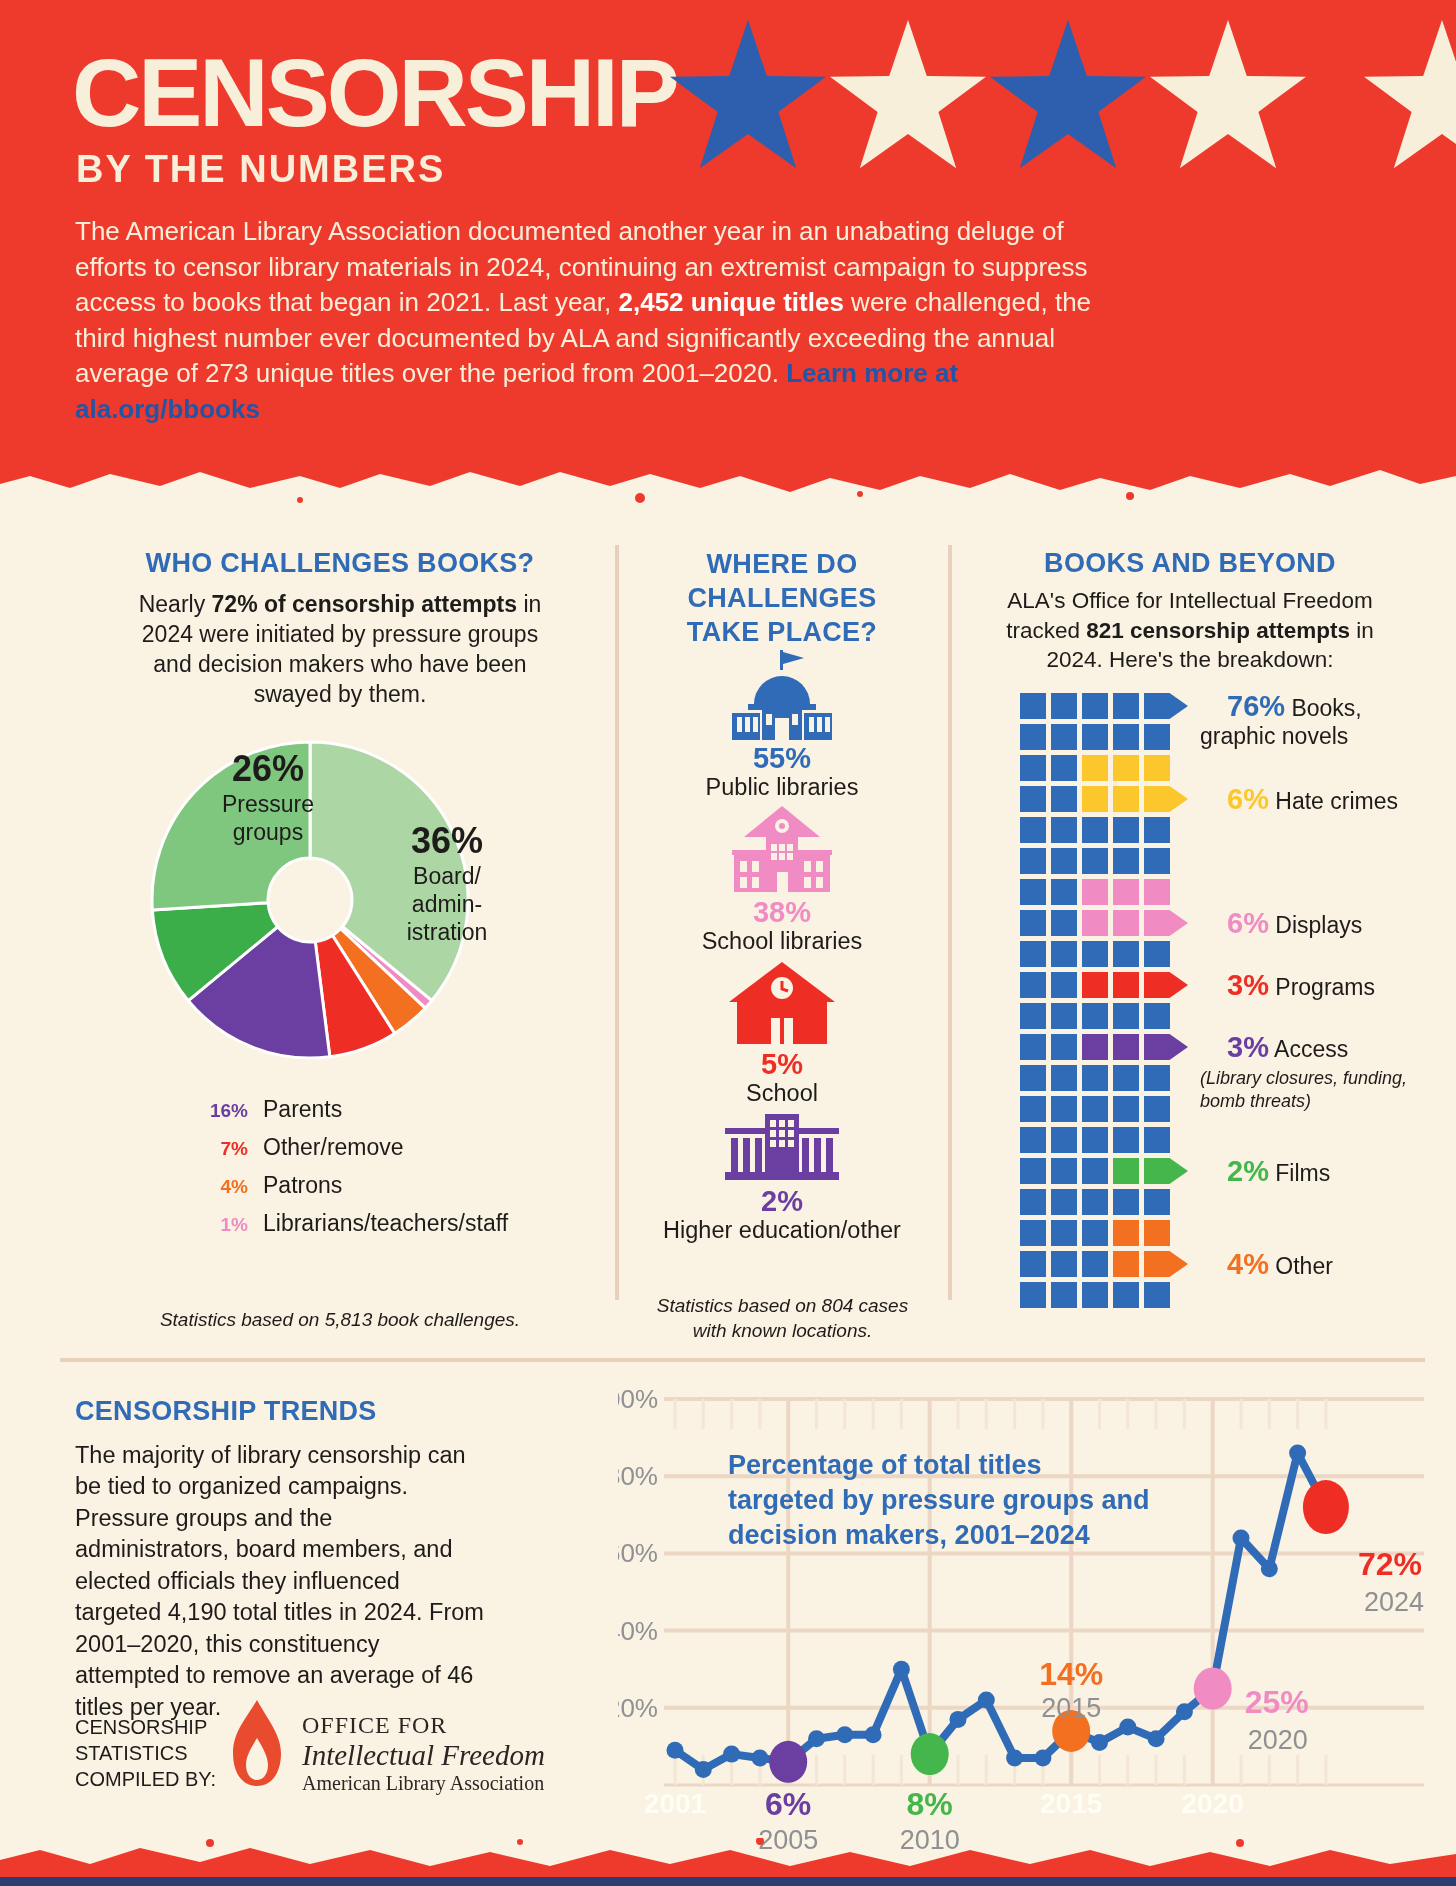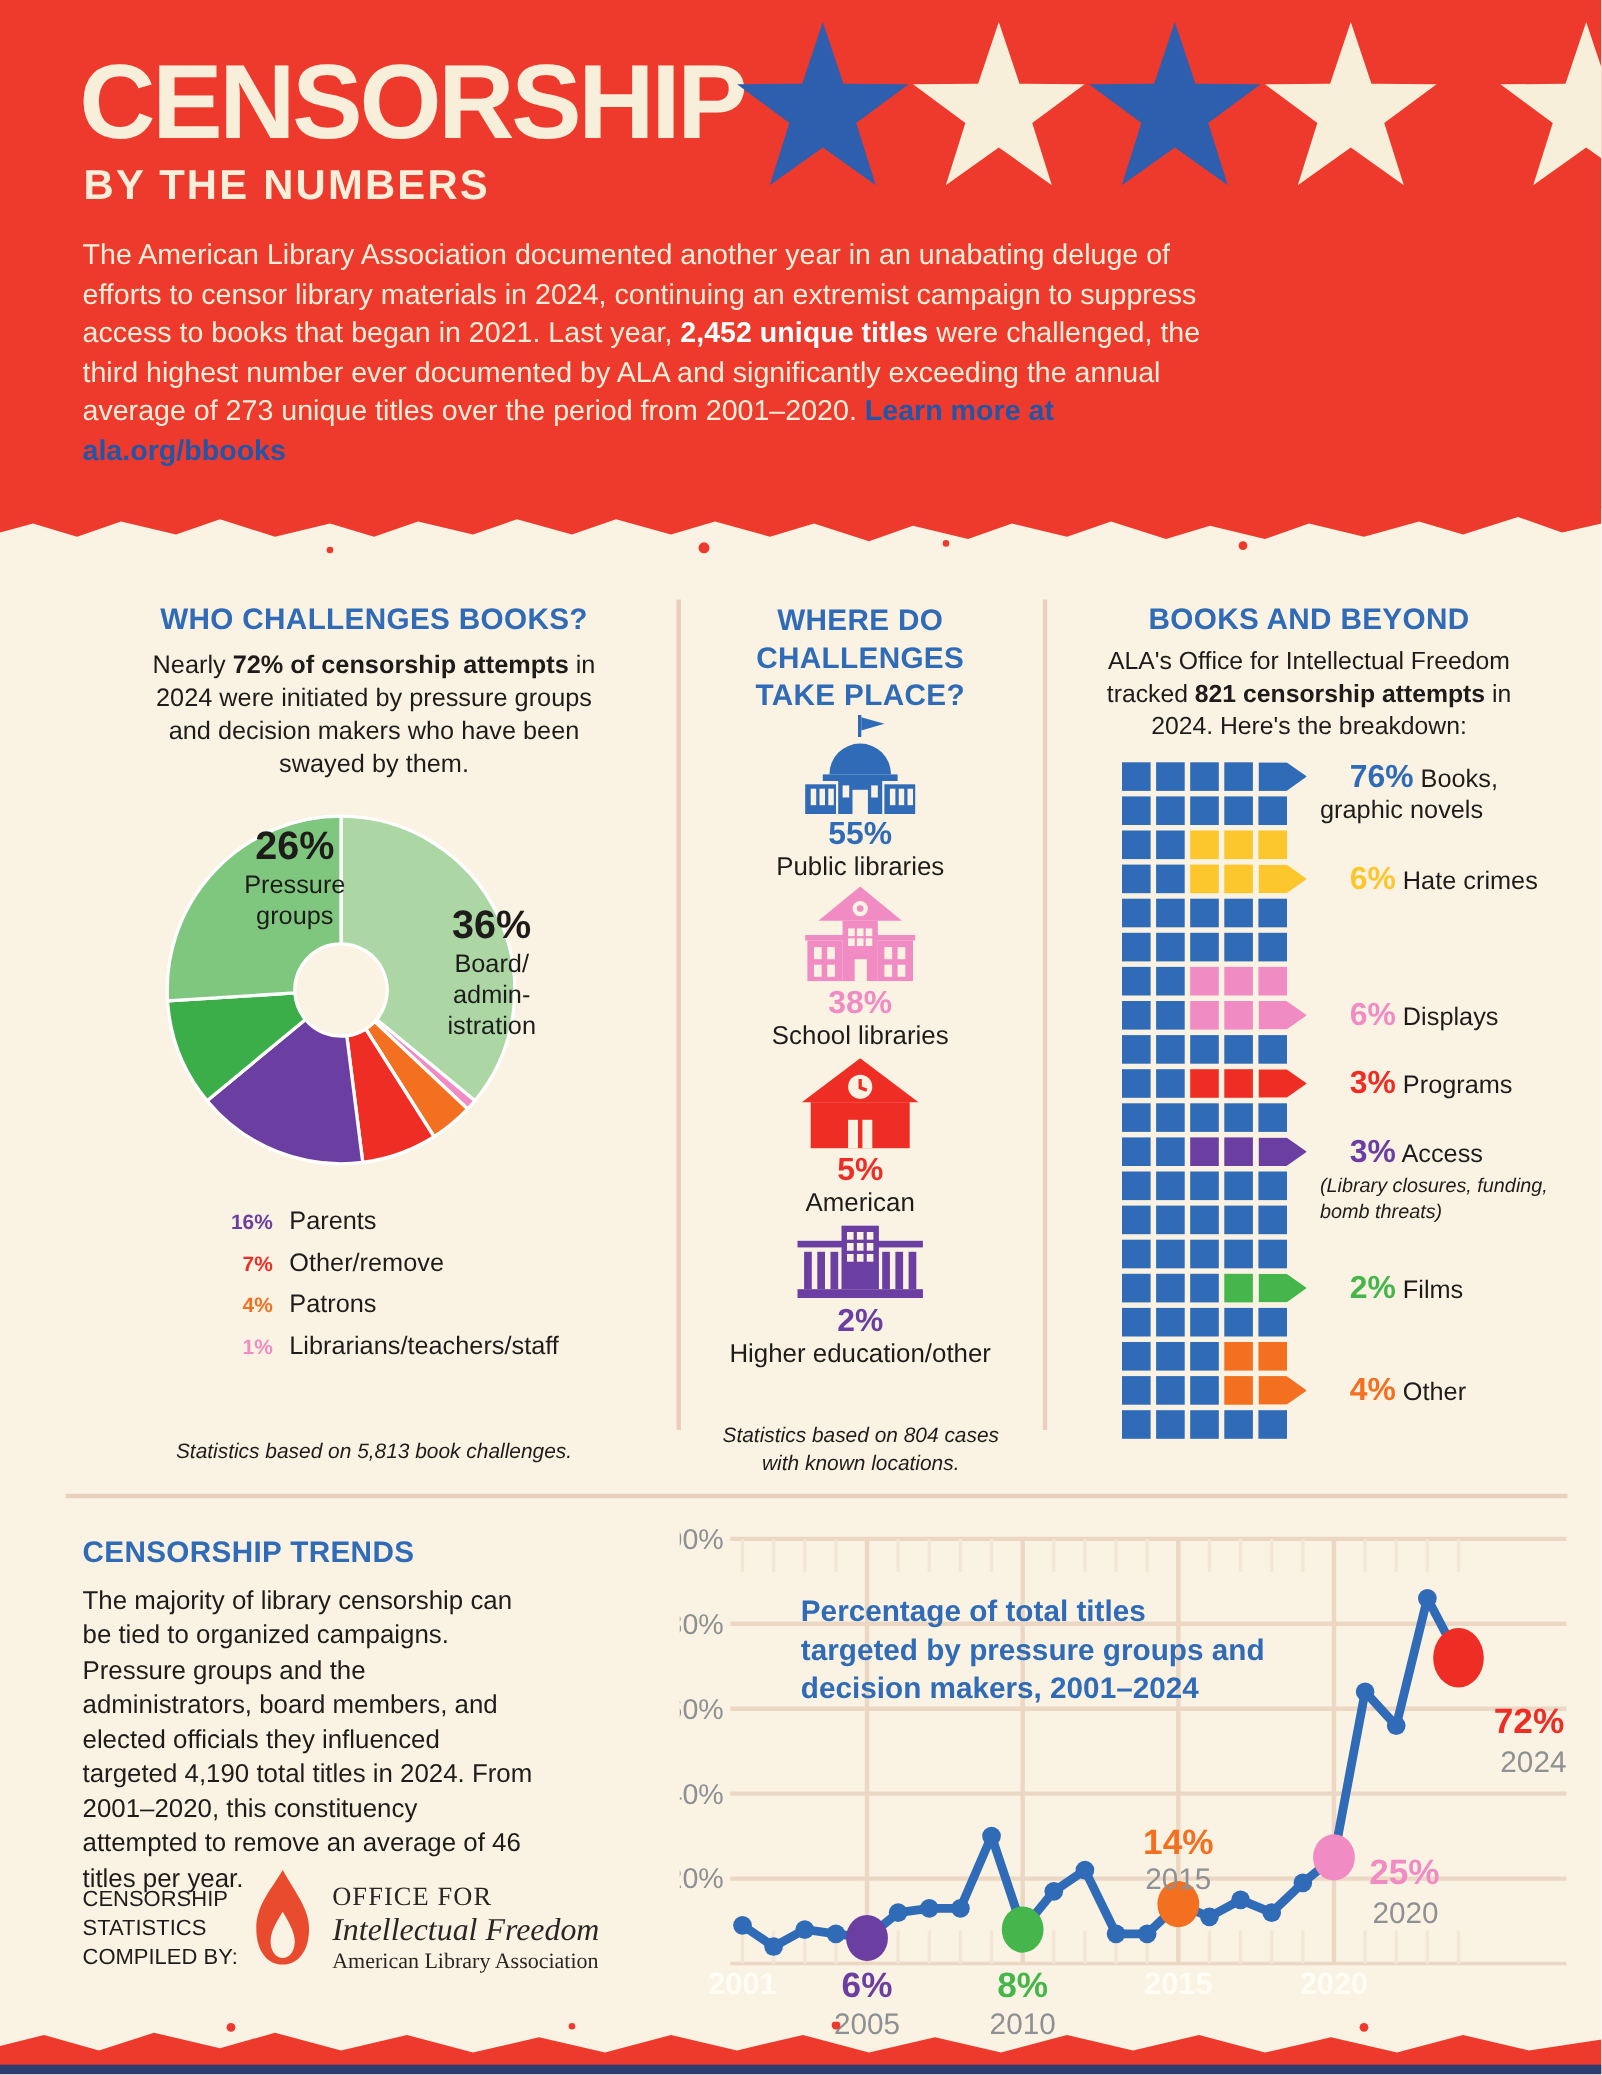--- a/index.html
+++ b/index.html
@@ -176,21 +176,21 @@
 
   <svg class="abs" style="left:727px;top:962px;" width="110" height="82" id="icon-school">
       <polygon points="55,0 108,40 2,40" fill="#EE2D25"></polygon>
       <circle cx="55" cy="26" r="11" fill="#FAF2E2"></circle>
       <path d="M55,19 L55,27 L61,29" stroke="#EE2D25" stroke-width="3" fill="none"></path>
       <rect x="10" y="40" width="90" height="42" fill="#EE2D25"></rect>
       <rect x="44" y="56" width="9" height="26" fill="#FAF2E2"></rect>
       <rect x="57" y="56" width="9" height="26" fill="#FAF2E2"></rect>
     </svg>
   <div class="abs pictogram-pct" style="left:622px;top:1048px;color:var(--slice_red);">5%</div>
-  <div class="abs pictogram-lab" style="left:622px;top:1080px;">American</div>
+  <div class="abs pictogram-lab" style="left:622px;top:1080px;">School</div>
 
   <svg class="abs" style="left:723px;top:1114px;" width="118" height="66" id="icon-higher-ed">
       <rect x="2" y="58" width="114" height="8" fill="#6B3EA1"></rect>
       <rect x="2" y="14" width="114" height="6" fill="#6B3EA1"></rect>
       <rect x="42" y="0" width="34" height="58" fill="#6B3EA1"></rect>
       <rect x="8" y="24" width="7" height="34" fill="#6B3EA1"></rect>
       <rect x="20" y="24" width="7" height="34" fill="#6B3EA1"></rect>
       <rect x="32" y="24" width="7" height="34" fill="#6B3EA1"></rect>
       <rect x="79" y="24" width="7" height="34" fill="#6B3EA1"></rect>
       <rect x="91" y="24" width="7" height="34" fill="#6B3EA1"></rect>

